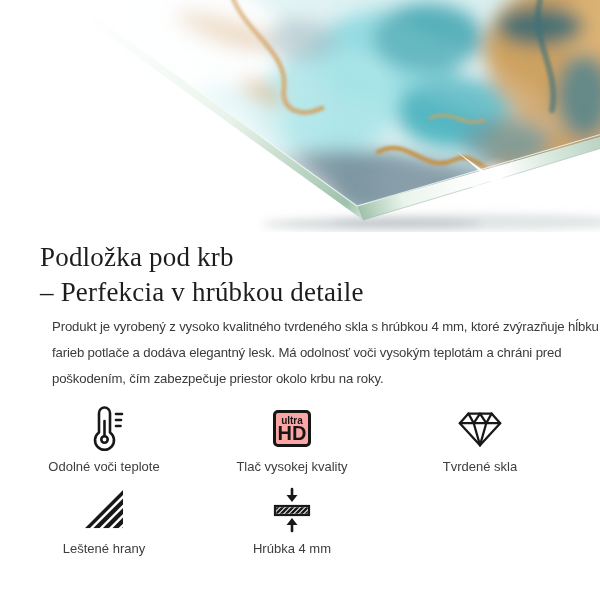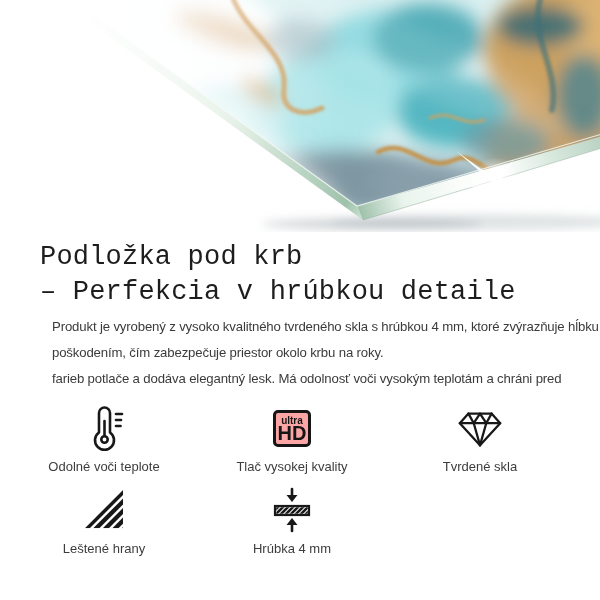--- a/index.html
+++ b/index.html
@@ -6,21 +6,21 @@
   body{
     width:600px;height:600px;overflow:hidden;background:#ffffff;
     font-family:"Liberation Sans", sans-serif;
     -webkit-font-smoothing:antialiased;
   }
   .hero{width:600px;height:232px;position:relative;background:#ffffff;}
   .hero svg{display:block;}
   .content{padding:0 30px 0 40px;}
   .title{
     margin:8px 0 0 0;
-    font-family:Liberation Mono, monospace;
+    font-family:Liberation Serif, serif;
     font-weight:400;
     font-size:27px;line-height:35px;color:#1d1d1d;letter-spacing:0.2px;
   }
   .title .tline{display:block;white-space:nowrap;}
   .desc{
     margin:4px 0 0 12px;
     font-size:13.2px;line-height:26px;color:#3b3b3b;letter-spacing:-0.15px;
   }
   .desc .dline{display:block;white-space:nowrap;}
   .features{
@@ -142,22 +142,22 @@
   </svg>
 </div>
 
 <div class="content">
   <h1 class="title">
     <span class="tline">Podložka pod krb</span>
     <span class="tline">– Perfekcia v hrúbkou detaile</span>
   </h1>
   <p class="desc">
     <span class="dline">Produkt je vyrobený z vysoko kvalitného tvrdeného skla s hrúbkou 4 mm, ktoré zvýrazňuje hĺbku</span>
+    <span class="dline">farieb potlače a dodáva elegantný lesk. Má odolnosť voči vysokým teplotám a chráni pred</span>
     <span class="dline">poškodením, čím zabezpečuje priestor okolo krbu na roky.</span>
-    <span class="dline">farieb potlače a dodáva elegantný lesk. Má odolnosť voči vysokým teplotám a chráni pred</span>
   </p>
 </div>
 
 <div class="features">
 
   <div class="feature">
     <div class="ficon">
       <svg width="48" height="48" viewBox="0 0 48 48" fill="none" stroke="#181818" stroke-width="2.6" stroke-linecap="round" stroke-linejoin="round">
         <path d="M19 28.5 L19 9 a5.5 5.5 0 0 1 11 0 L30 28.5 a9.5 9.5 0 1 1 -11 0 Z"></path>
         <circle cx="24.5" cy="35.5" r="3.2"></circle>

